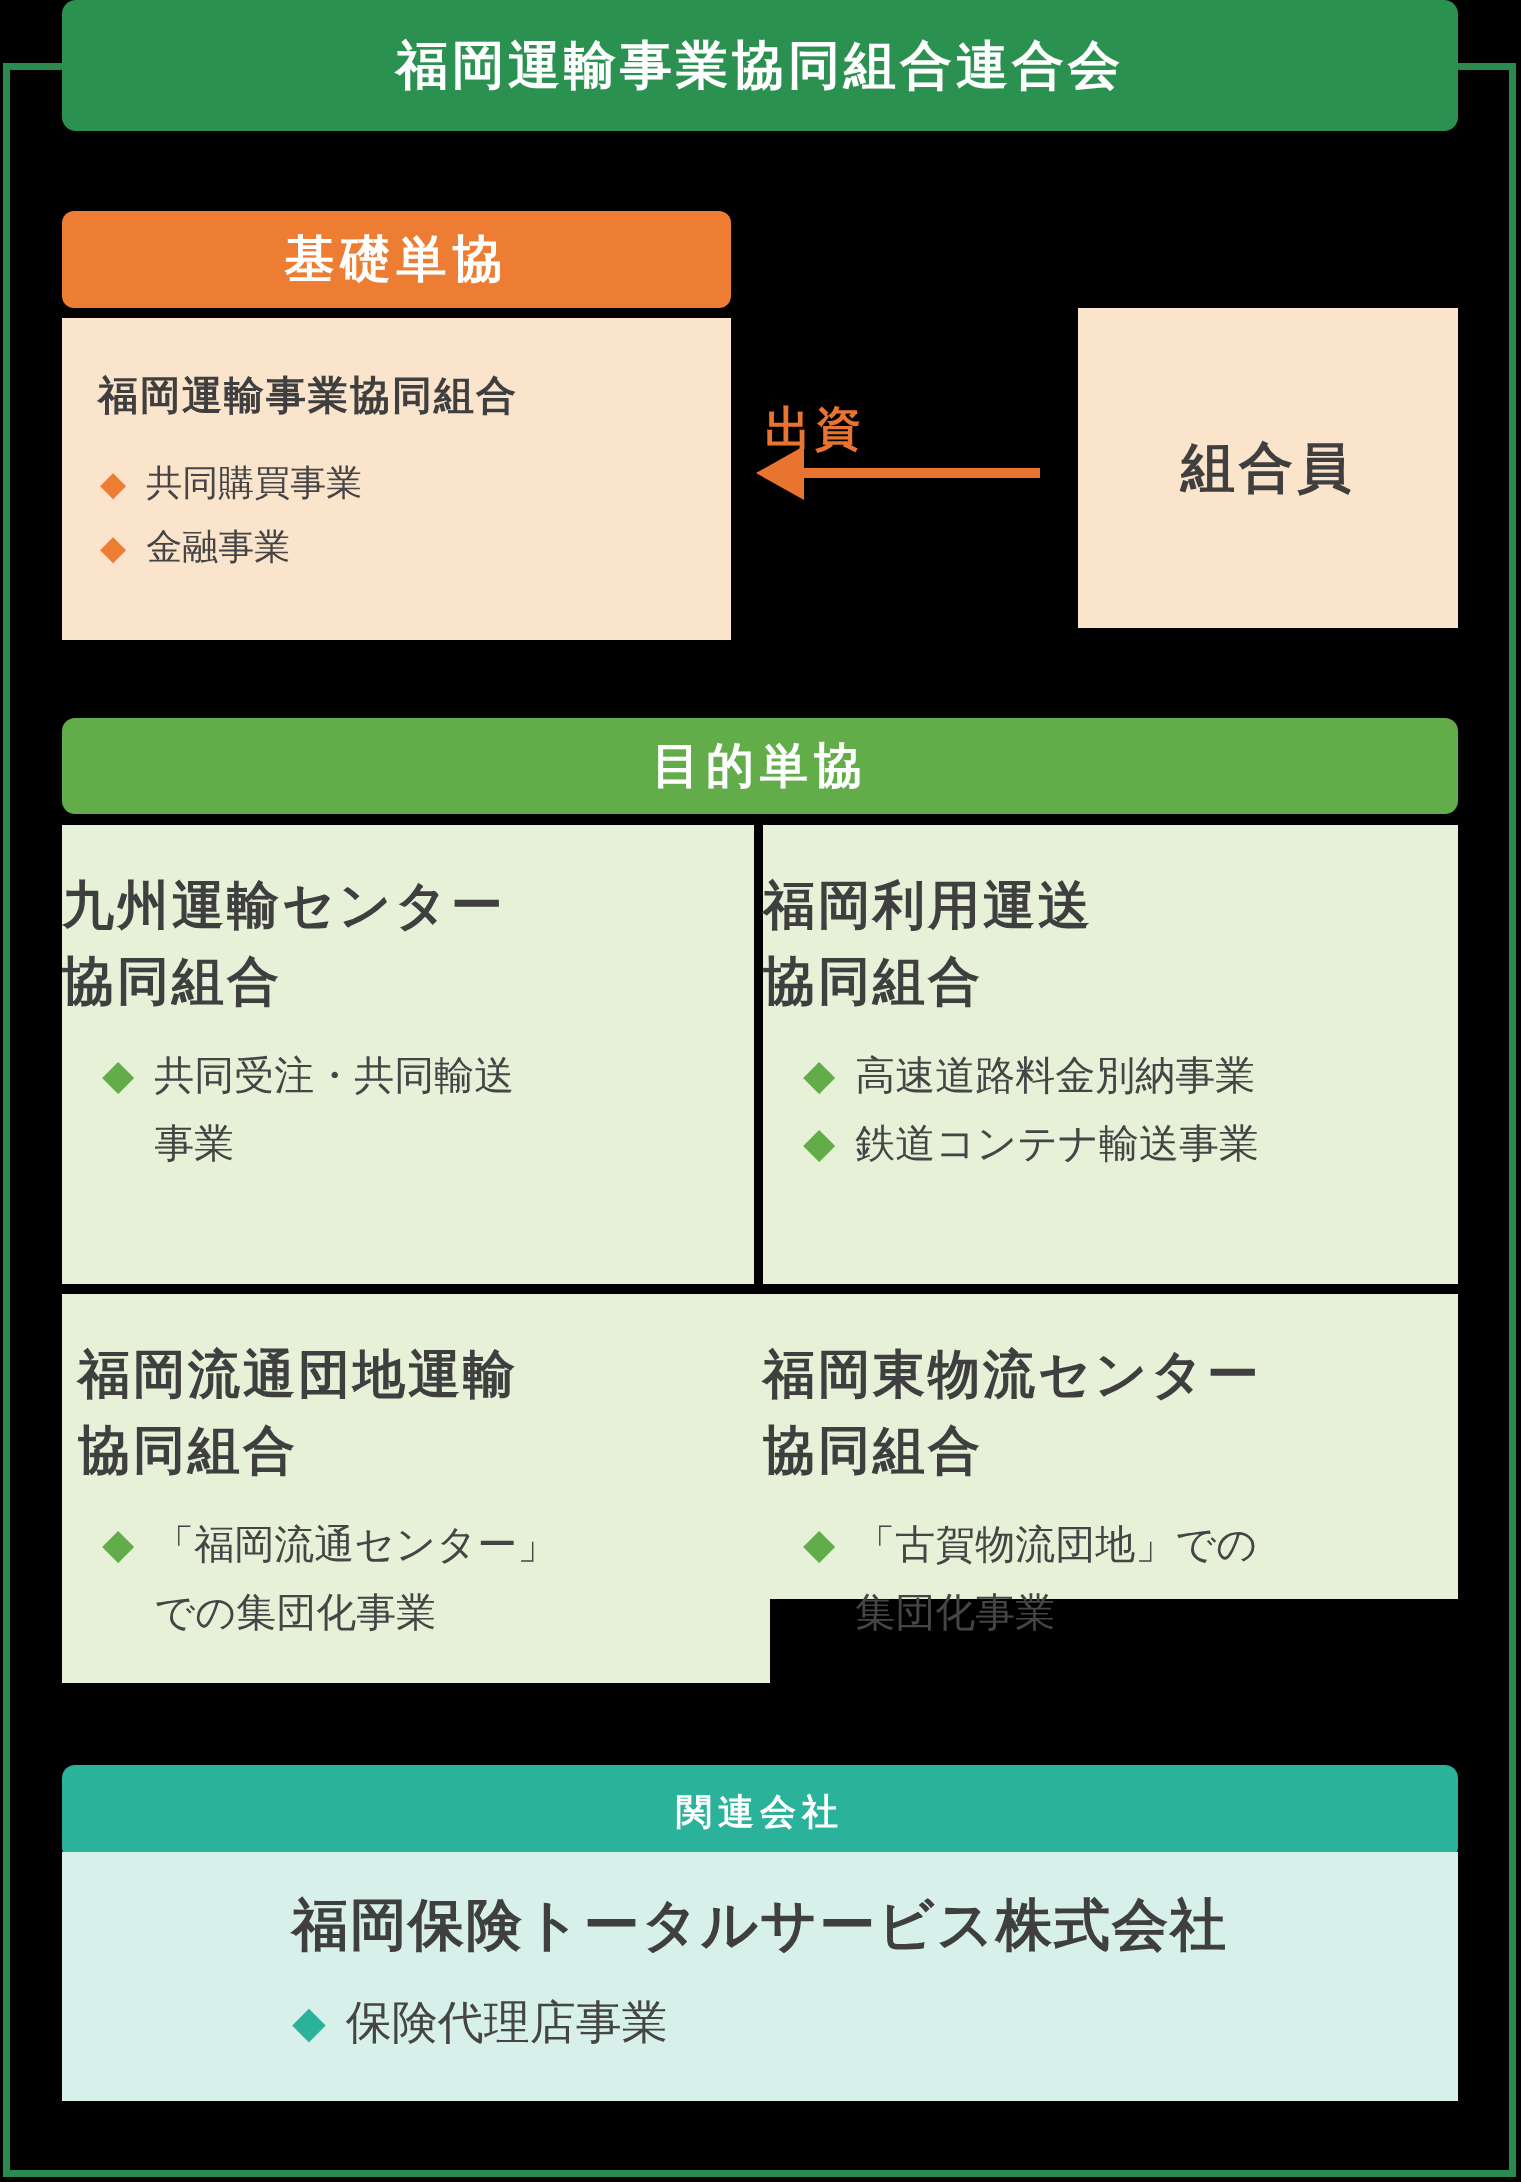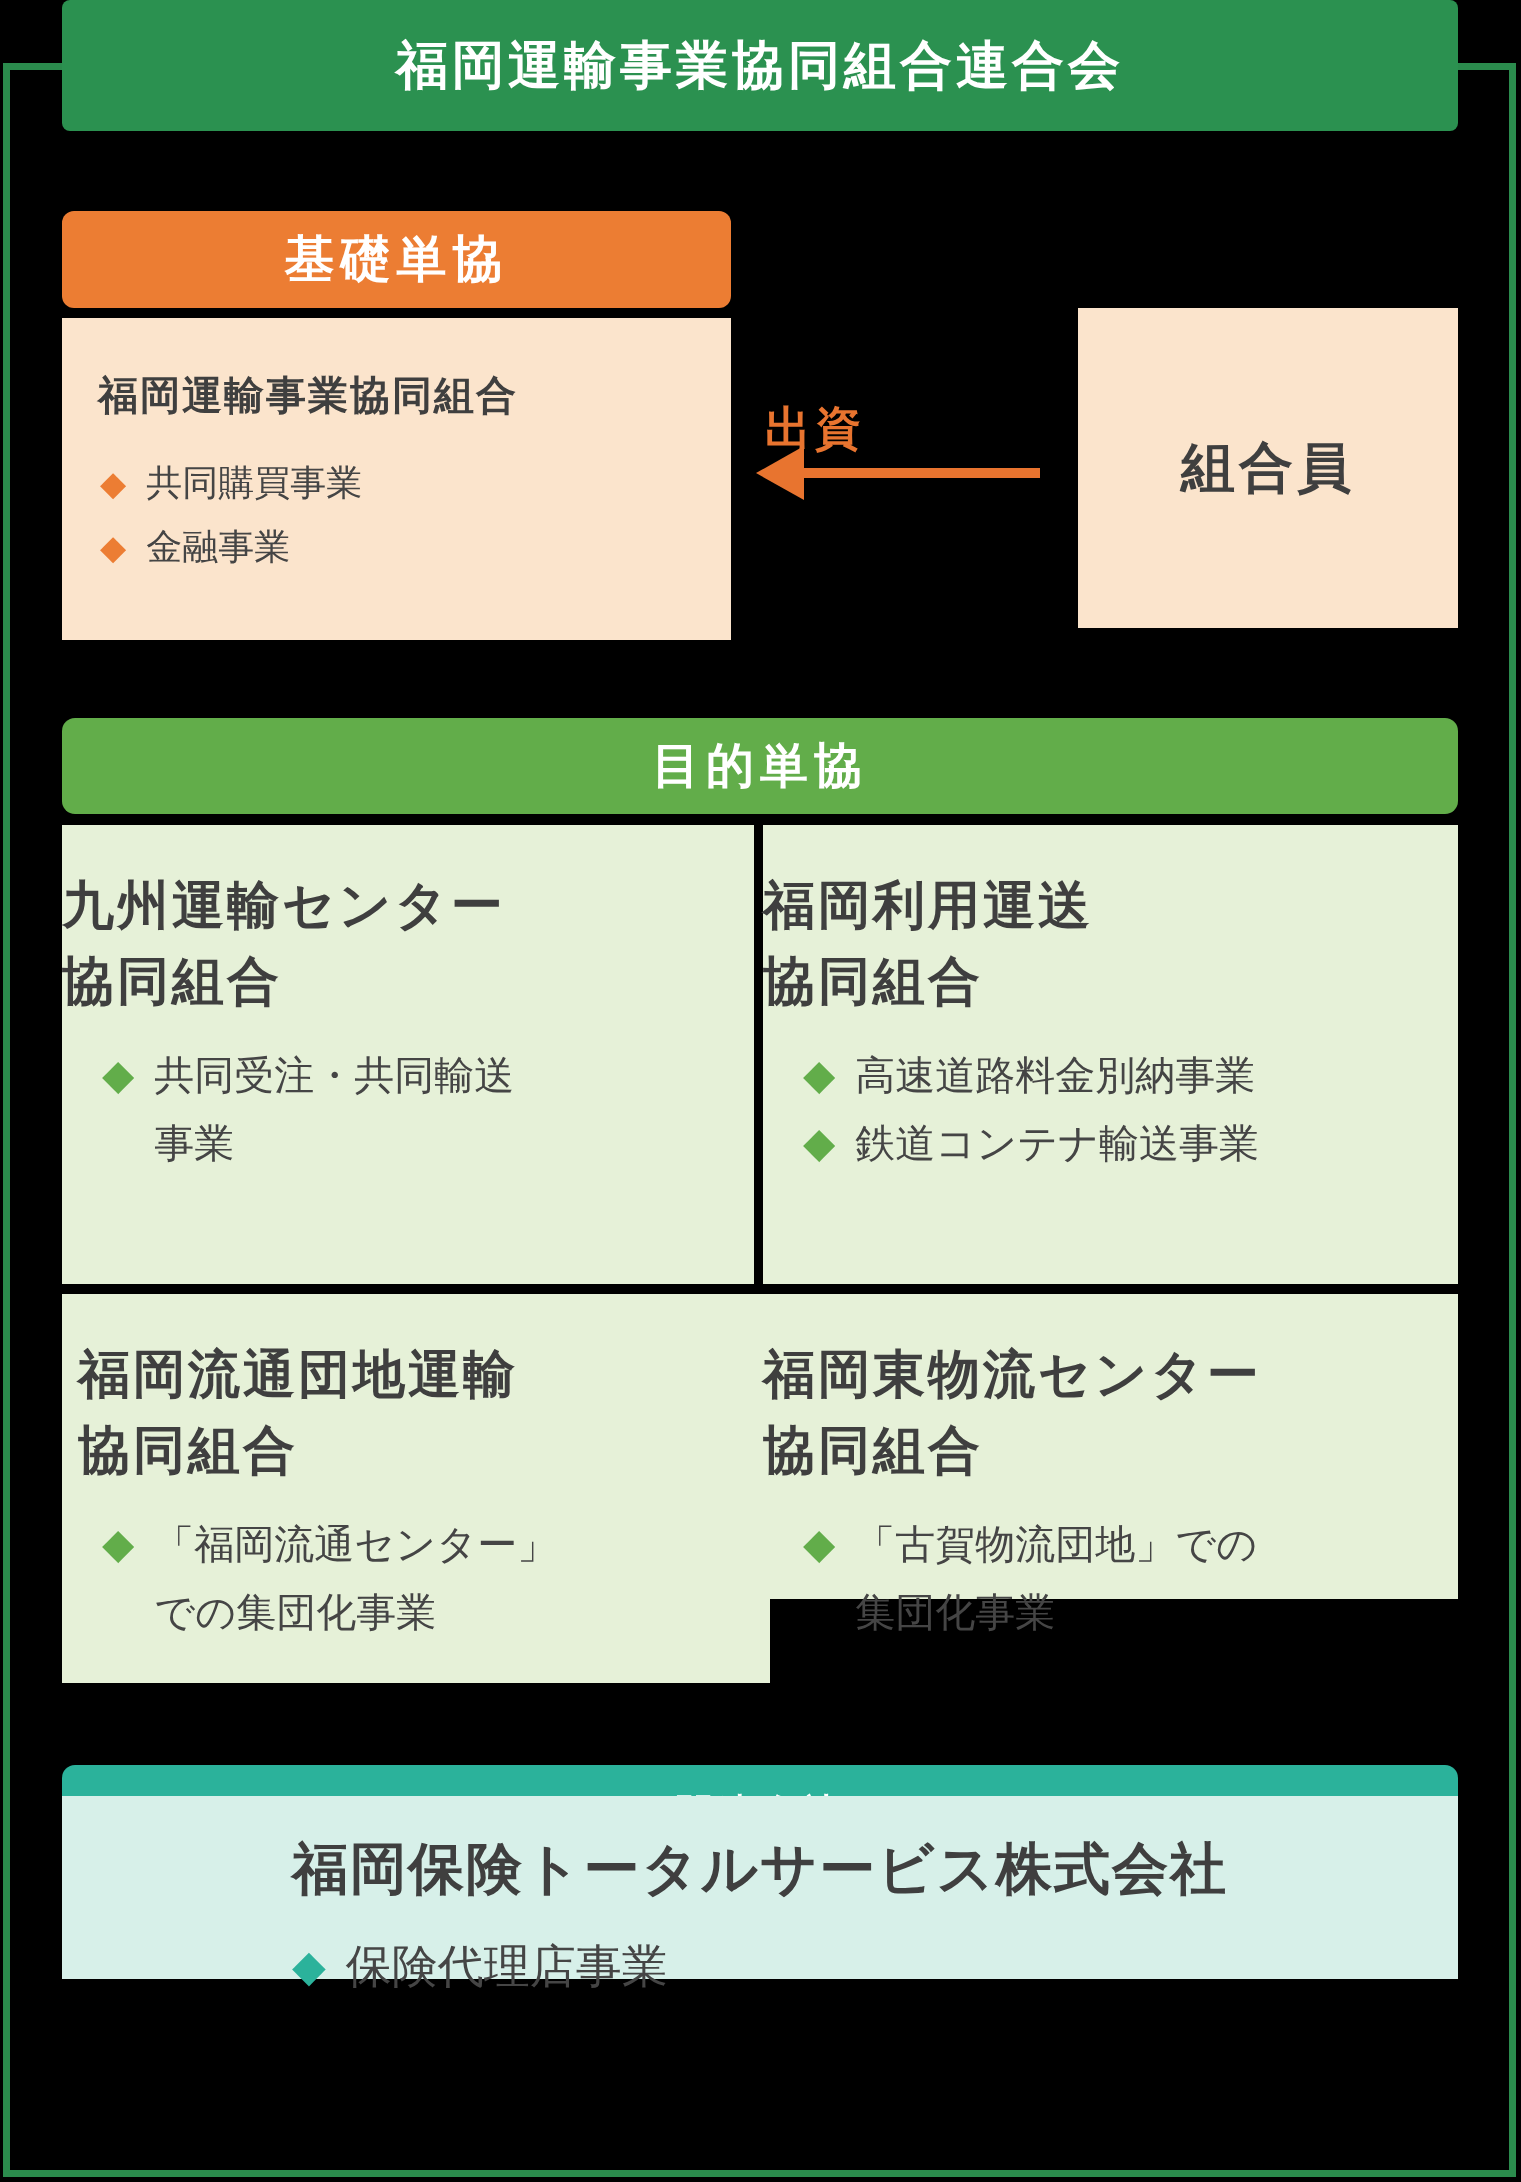--- a/index.html
+++ b/index.html
@@ -14,21 +14,21 @@
   .frame{
     position:absolute;left:3px;top:63px;width:1513px;height:2114px;
     border:7px solid #2B8B4D;box-sizing:border-box;
   }
   
   .bar{
     position:absolute;display:flex;align-items:center;justify-content:center;
     color:#ffffff;font-weight:bold;
   }
   .top-header{left:62px;top:0;width:1396px;height:131px;background:#2B9150;
-    font-size:52px;letter-spacing:4px;border-radius:8px;}
+    font-size:52px;letter-spacing:4px;border-radius:14px;}
   .base-tab{left:62px;top:211px;width:669px;height:97px;background:#EC7D33;
     font-size:50px;letter-spacing:6px;border-radius:12px;}
   .purpose-bar{left:62px;top:718px;width:1396px;height:96px;background:#62AD4A;
     font-size:48px;letter-spacing:6px;border-radius:13px;}
   .related-bar{left:62px;top:1765px;width:1396px;height:95px;background:#2BB29B;
     font-size:36px;letter-spacing:6px;border-radius:13px;}
   
   .base-coop{position:absolute;left:62px;top:318px;width:669px;height:322px;background:#FBE4CC;}
   .base-coop .panel-title{
     margin:50px 12px 0 36px;font-size:40px;font-weight:bold;color:#3F3F3F;letter-spacing:2px;}
@@ -56,21 +56,21 @@
     font-size:40px;line-height:68px;color:#454545;}
   
   .bullet-row{display:flex;align-items:flex-start;}
   .dm{margin-right:20px;font-weight:normal;}
   .dm.orange{color:#EC7D33;font-size:34px;line-height:64px;}
   .dm.green{color:#62AD4A;font-size:42px;line-height:68px;}
   .dm.teal{color:#2BB29B;font-size:44px;line-height:64px;}
   .bullet-text{flex:1;}
   .hang{margin-left:-24px;}
   
-  .related-box{position:absolute;left:62px;top:1796px;width:1396px;height:183px;background:#D7F0E9;}
+  .related-box{position:absolute;left:62px;top:1852px;width:1396px;height:249px;background:#D7F0E9;}
   .related-title{margin-top:36px;text-align:center;font-size:56px;font-weight:bold;
     color:#3F3F3F;letter-spacing:2px;}
   .related-bullet{position:absolute;left:230px;top:138px;display:flex;
     font-size:46px;line-height:64px;color:#454545;}
 </style>
 </head>
 <body>
 
 <div id="canvas">
 

